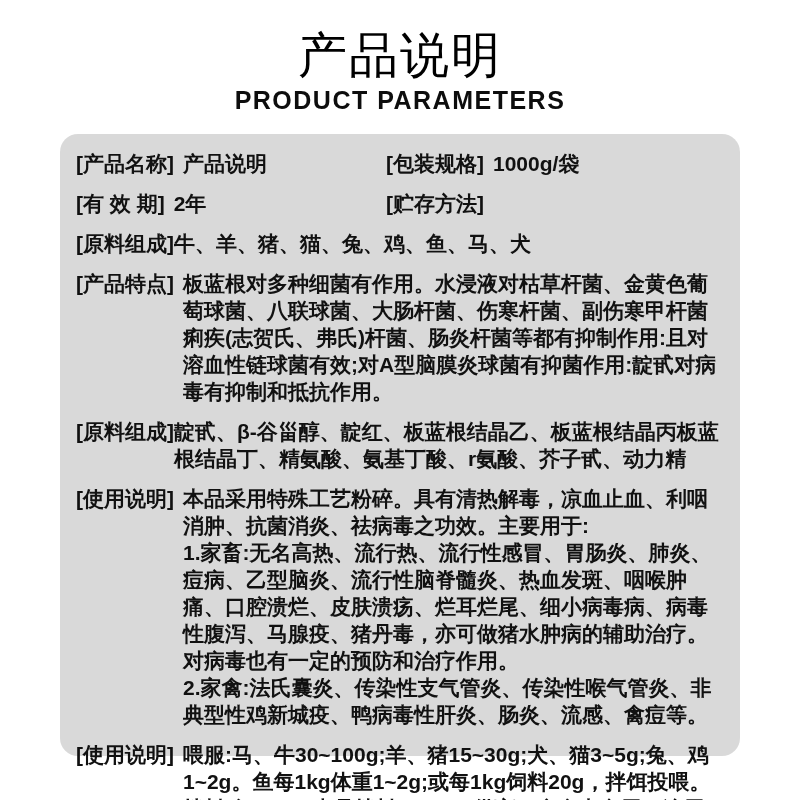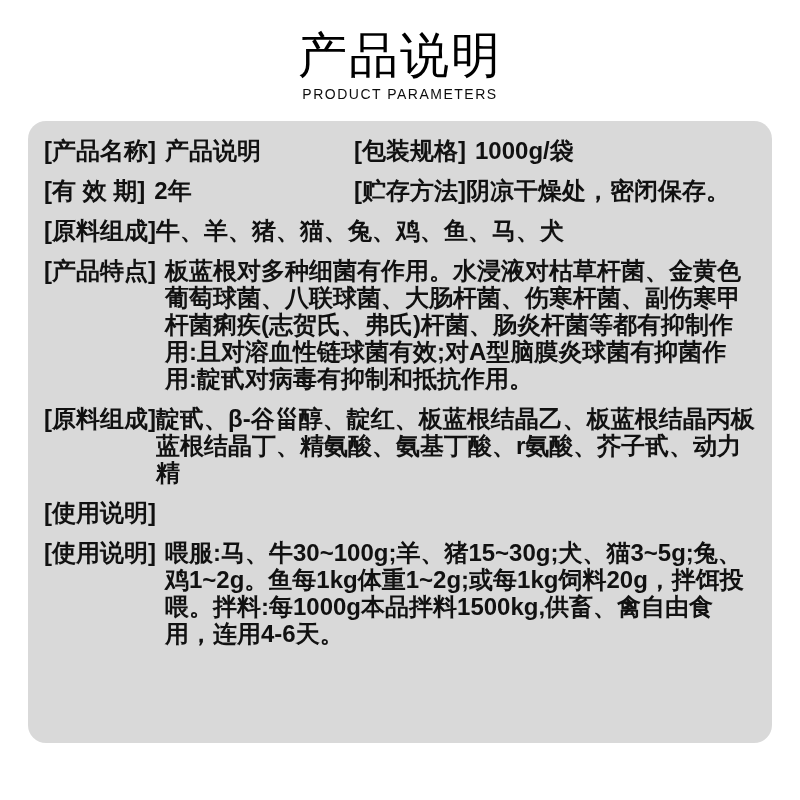--- a/index.html
+++ b/index.html
@@ -12,34 +12,34 @@
   }
   .header { text-align: center; padding-top: 26px; }
   .title {
     font-size: 49px;
     font-weight: 400;
     letter-spacing: 2px;
     color: #000000;
     line-height: 1.2;
   }
   .subtitle {
-    font-size: 14px;
-    font-weight: 400;
+    font-size: 25px;
+    font-weight: 700;
     letter-spacing: 1.5px;
     color: #0d0d0d;
     margin-top: 1px;
   }
   .panel {
-    width: 744px;
+    width: 680px;
     height: 622px;
     margin: 19px auto 0 auto;
     background: #d9d9d9;
     border-radius: 18px;
     padding: 16px 16px 14px 16px;
-    font-size: 24px;
+    font-size: 21px;
     line-height: 27px;
     font-weight: 700;
   }
   .cols { display: flex; margin-bottom: 13px; }
   .col-l { width: 310px; flex: none; }
   .col-r { flex: 1; }
   .field, .sec { display: flex; }
   .sec { margin-bottom: 13px; }
   .sec:last-child { margin-bottom: 0; }
   .label { flex: none; white-space: nowrap; }
@@ -70,41 +70,45 @@
       </div>
     </div>
 
     <div class="cols">
       <div class="field col-l">
         <span class="label sp">[有 效 期]</span>
         <span class="content">2年</span>
       </div>
       <div class="field col-r">
         <span class="label">[贮存方法]</span>
-        <span class="content">阴凉干燥处，密闭保存。</span>
       </div>
     </div>
 
     <div class="sec">
       <span class="label">[原料组成]</span>
       <span class="content">牛、羊、猪、猫、兔、鸡、鱼、马、犬</span>
     </div>
 
     <div class="sec">
       <span class="label sp">[产品特点]</span>
       <span class="content">板蓝根对多种细菌有作用。水浸液对枯草杆菌、金黄色葡萄球菌、八联球菌、大肠杆菌、伤寒杆菌、副伤寒甲杆菌痢疾(志贺氏、弗氏)杆菌、肠炎杆菌等都有抑制作用:且对溶血性链球菌有效;对A型脑膜炎球菌有抑菌作用:靛甙对病毒有抑制和抵抗作用。</span>
     </div>
 
     <div class="sec">
       <span class="label">[原料组成]</span>
       <span class="content">靛甙、β-谷甾醇、靛红、板蓝根结晶乙、板蓝根结晶丙板蓝根结晶丁、精氨酸、氨基丁酸、r氨酸、芥子甙、动力精</span>
     </div>
 
     <div class="sec">
       <span class="label sp">[使用说明]</span>
+      <span class="content">
+        <p>本品采用特殊工艺粉碎。具有清热解毒，凉血止血、利咽消肿、抗菌消炎、祛病毒之功效。主要用于:</p>
+        <p>1.家畜:无名高热、流行热、流行性感冒、胃肠炎、肺炎、痘病、乙型脑炎、流行性脑脊髓炎、热血发斑、咽喉肿痛、口腔溃烂、皮肤溃疡、烂耳烂尾、细小病毒病、病毒性腹泻、马腺疫、猪丹毒，亦可做猪水肿病的辅助治疗。对病毒也有一定的预防和治疗作用。</p>
+        <p>2.家禽:法氏囊炎、传染性支气管炎、传染性喉气管炎、非典型性鸡新城疫、鸭病毒性肝炎、肠炎、流感、禽痘等。</p>
+      </span>
     </div>
 
     <div class="sec">
       <span class="label sp">[使用说明]</span>
       <span class="content">喂服:马、牛30~100g;羊、猪15~30g;犬、猫3~5g;兔、鸡1~2g。鱼每1kg体重1~2g;或每1kg饲料20g，拌饵投喂。拌料:每1000g本品拌料1500kg,供畜、禽自由食用，连用4-6天。</span>
     </div>
 
   </div>
 </div>
 

